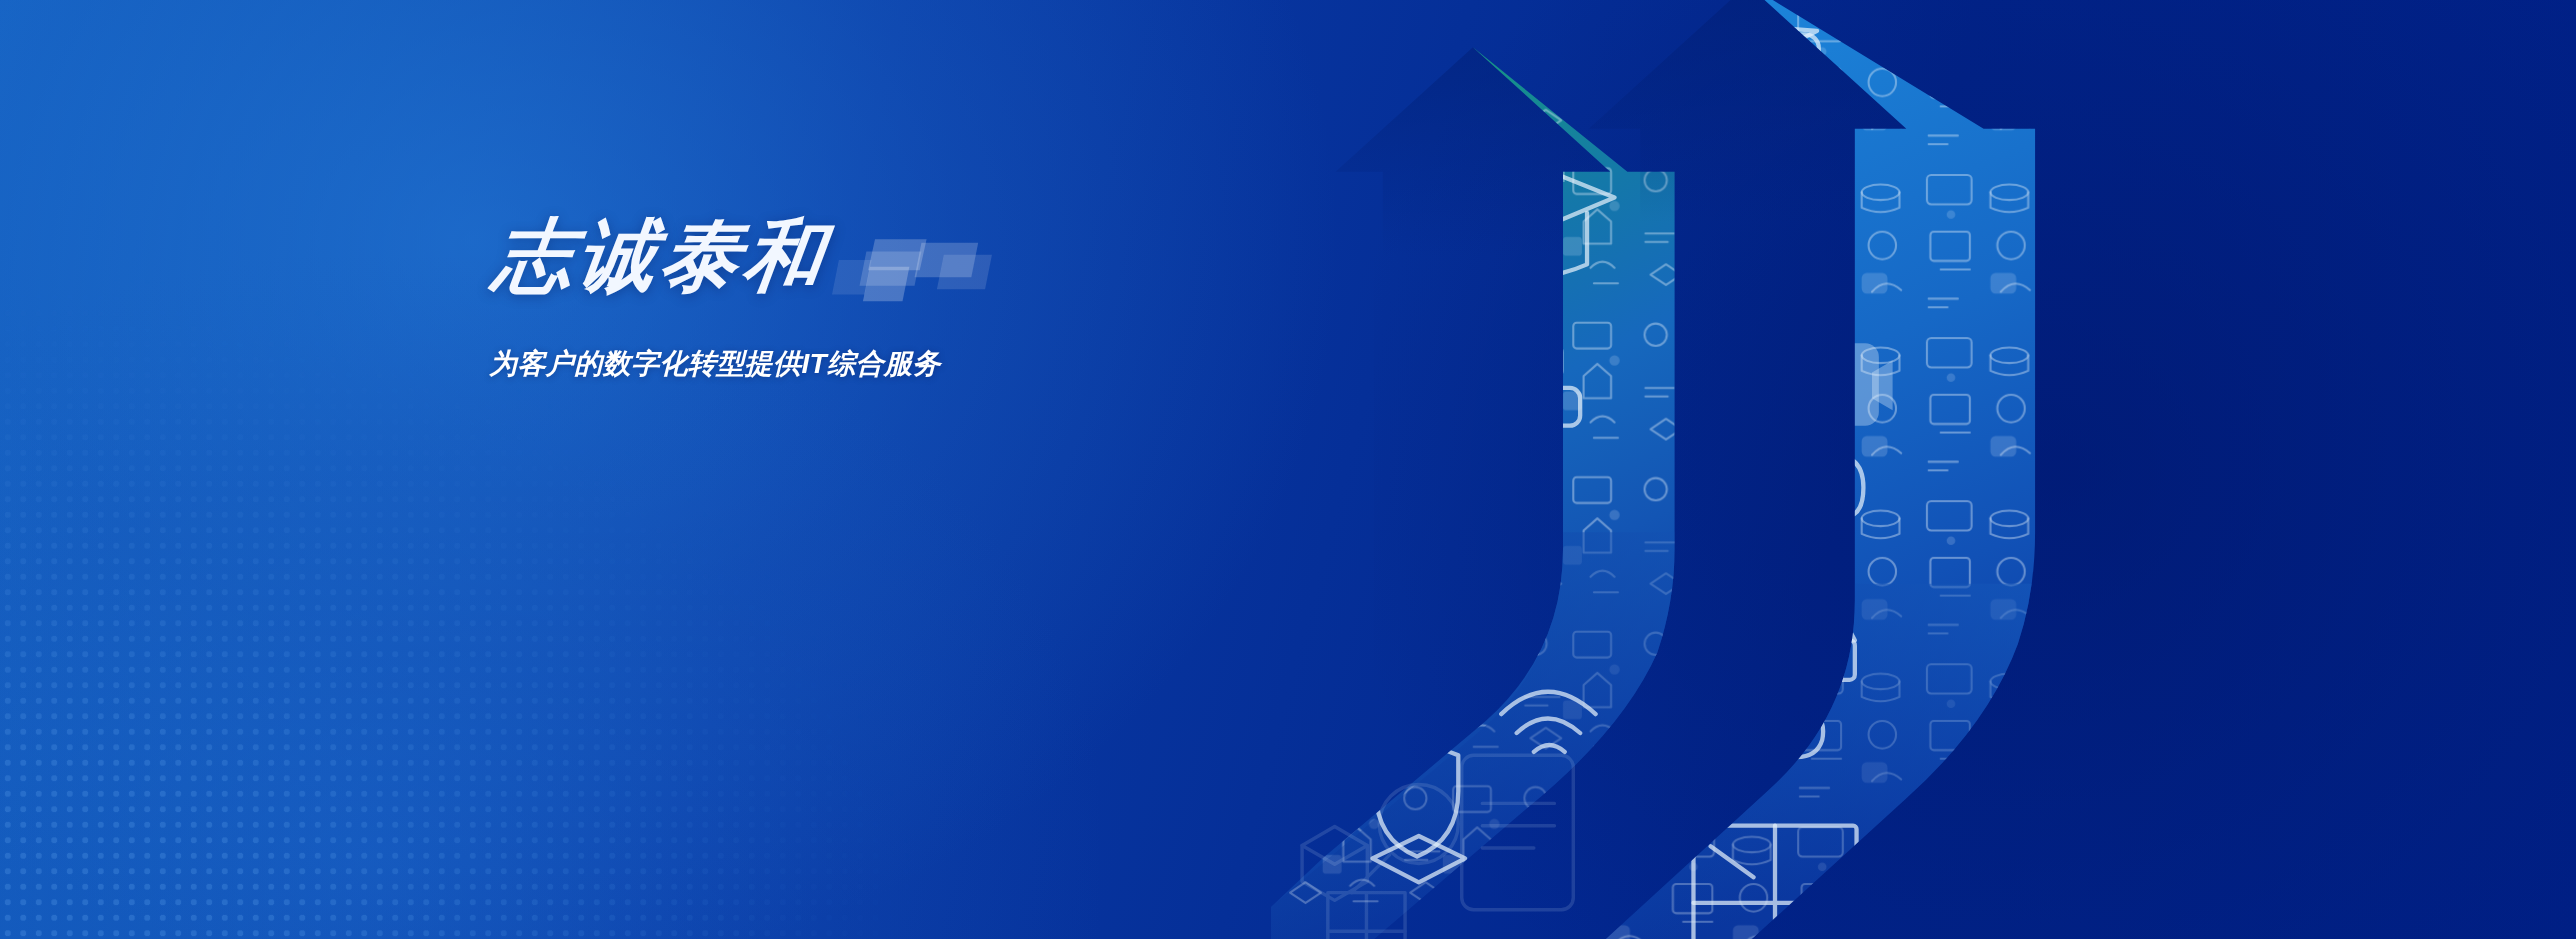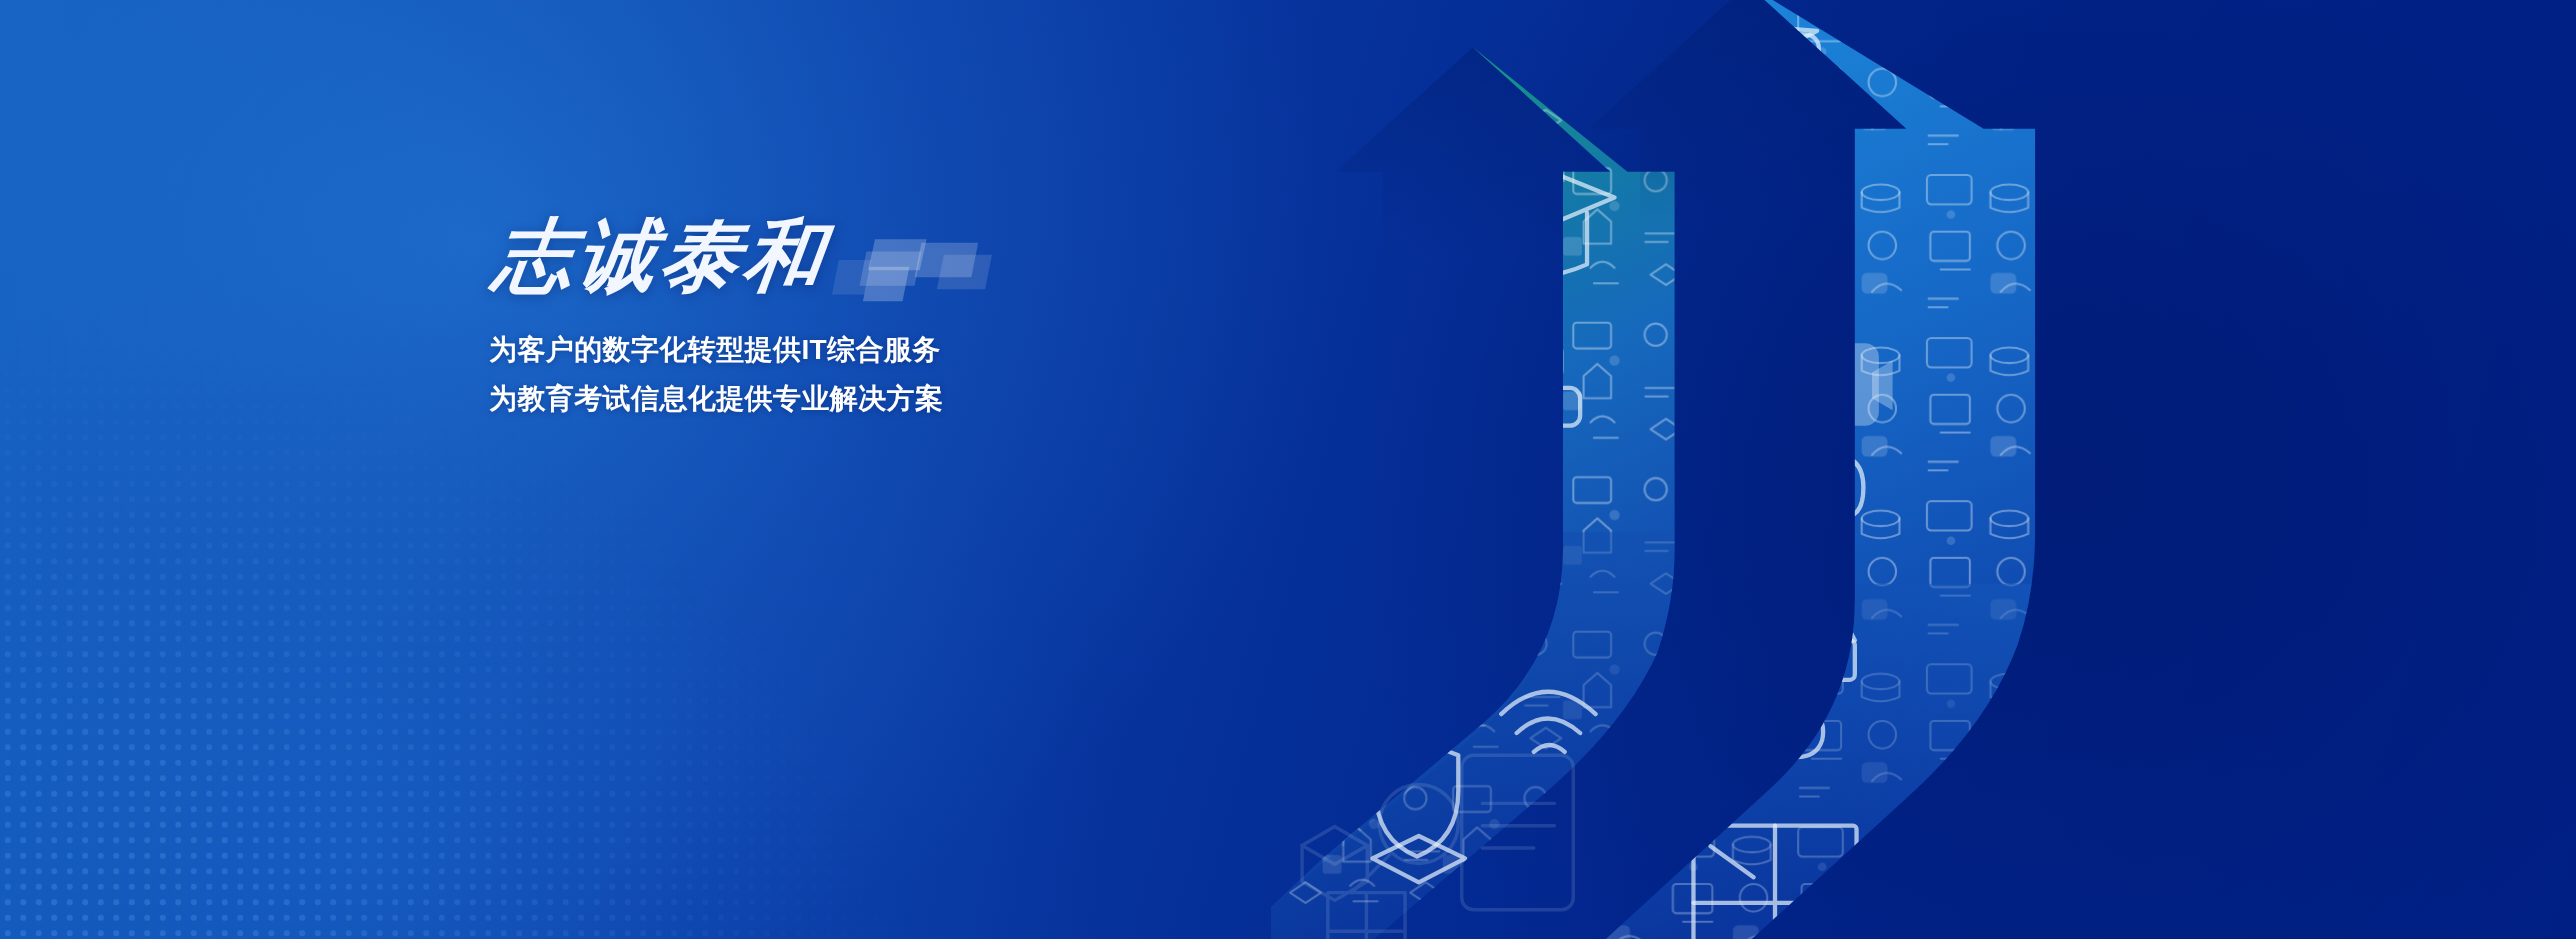--- a/index.html
+++ b/index.html
@@ -46,21 +46,21 @@
     font-style:italic;
     transform:skewX(-7deg);
     transform-origin:left bottom;
     text-shadow:0 1.7px 12px rgba(0,20,80,.35);
     white-space:nowrap;
     display:inline-block;
   }
   .brand-mark{
     position:absolute;left:343px;top:15.5px;width:172px;height:74px;
   }
-  .tagline{margin-top:19px;}
+  .tagline{margin-top:33px;font-style:italic;}
   .tagline p{
     margin:0 0 16.3px 0;
     font-size:28px;line-height:33px;font-weight:700;letter-spacing:0.4px;
     color:#ffffff;
     text-shadow:0 0.9px 6.9px rgba(0,15,70,.35);
     white-space:nowrap;
   }
   
   .art{position:absolute;right:0;top:0;width:1305px;height:939px;}
   svg{display:block;}
@@ -316,19 +316,18 @@
             <path d="M44 44 L90 44 L82 84 L36 84 Z" fill="#ffffff" fill-opacity=".24"></path>
             <path d="M104 16 L170 16 L162 56 L96 56 Z" fill="#ffffff" fill-opacity=".20"></path>
             <path d="M130 30 L186 30 L178 70 L122 70 Z" fill="#ffffff" fill-opacity=".13"></path>
           </g>
         </svg>
       </span>
     </div>
 
     <div class="tagline">
       <p>为客户的数字化转型提供IT综合服务</p>
-      <p>为教育考试信息化提供专业解决方案</p>
     </div>
 
   </div>
 
 </div>
 
 
 </body></html>

